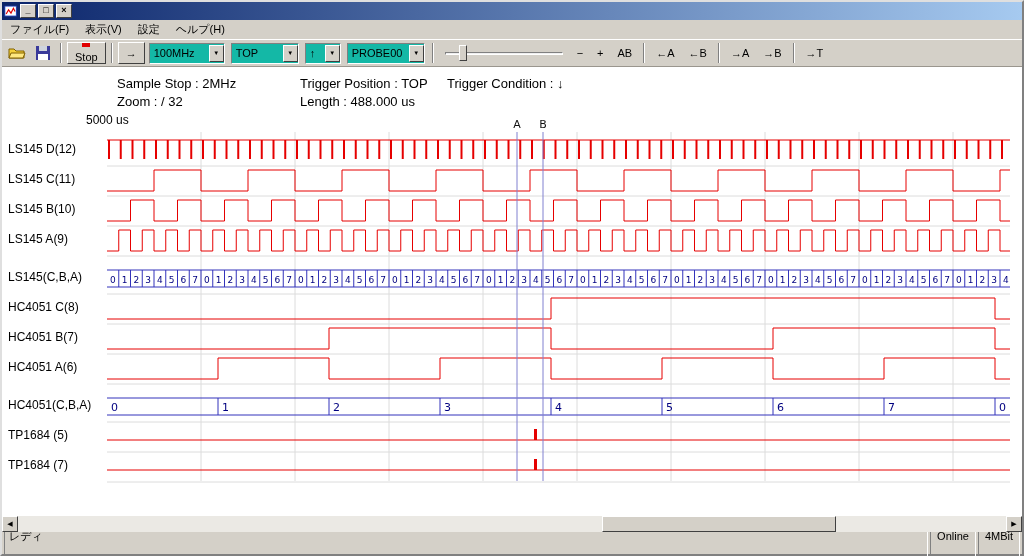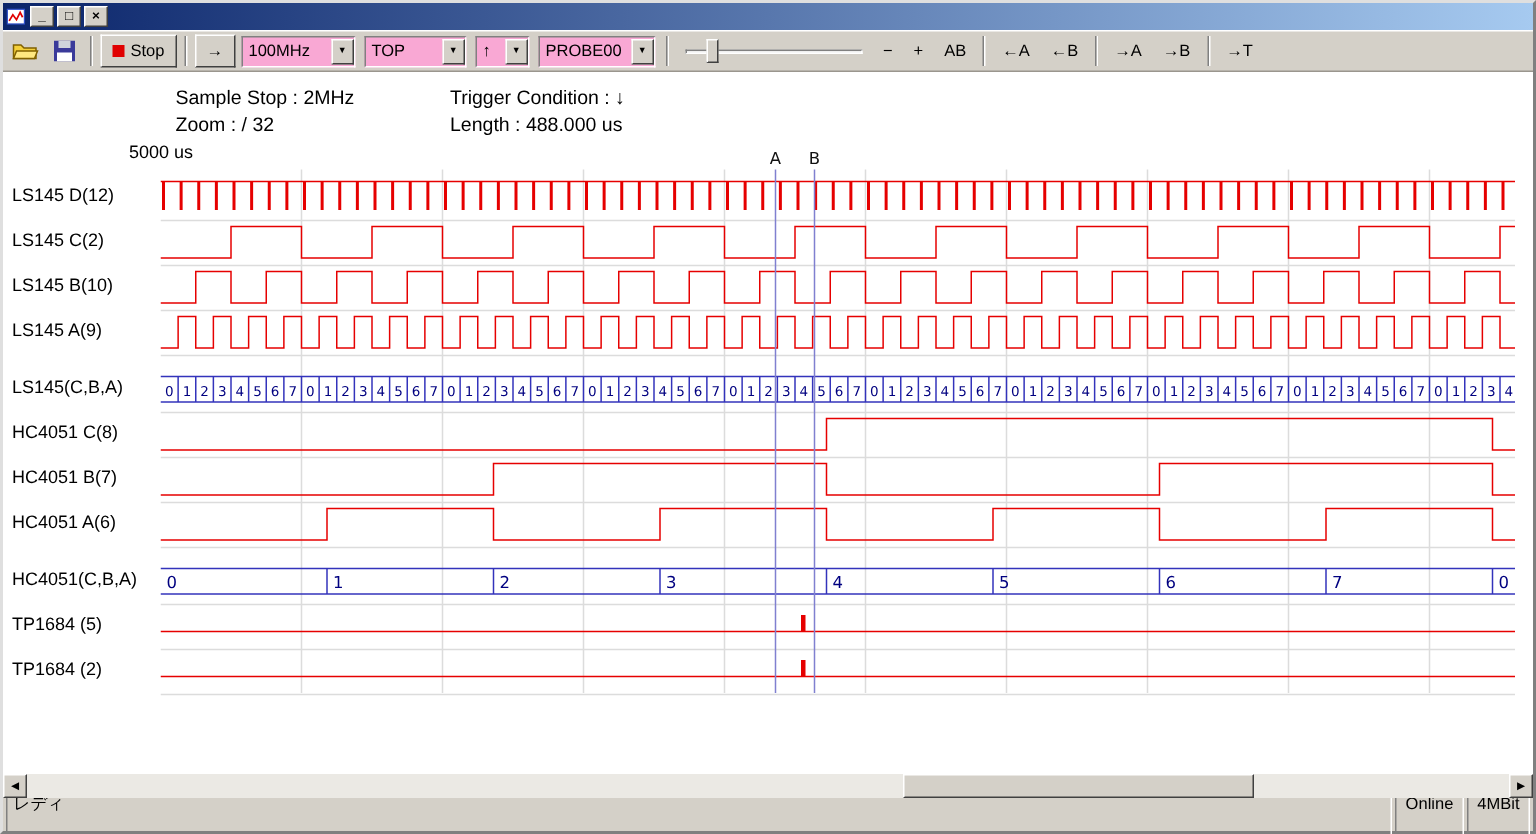--- a/index.html
+++ b/index.html
@@ -7,24 +7,24 @@
   .window{width:1024px;height:556px;background:#d4d0c8;border:2px solid;border-color:#dfdfdf #808080 #808080 #dfdfdf;display:flex;flex-direction:column;}
   .titlebar{height:18px;background:linear-gradient(to right,#0a246a,#a6caf0);display:flex;align-items:center;gap:2px;padding:0 2px;color:#fff;font-size:11px;font-weight:bold;flex:0 0 18px;}
   .app-icon{width:14px;height:13px;flex:0 0 14px;}
   .title-text{flex:1;white-space:nowrap;overflow:hidden;}
   .winbtn{width:16px;height:14px;background:#d4d0c8;border:1px solid;border-color:#fff #404040 #404040 #fff;color:#000;font-size:9px;line-height:11px;text-align:center;font-weight:bold;}
   .menubar{height:19px;background:#d4d0c8;display:flex;align-items:center;font-size:11px;flex:0 0 19px;color:#000;}
   .menu-item{padding:2px 8px;}
   .toolbar{height:28px;display:flex;align-items:center;gap:2px;padding:0 3px;background:#d4d0c8;border-top:1px solid #ffffff;border-bottom:1px solid #9a968e;flex:0 0 28px;color:#000;}
   .tool-flat{height:22px;min-width:24px;display:flex;align-items:center;justify-content:center;background:#d4d0c8;border:1px solid #d4d0c8;font-size:11px;font-family:inherit;}
   .tool-flat.txt{min-width:0;padding:0 5px;}
-  .tool-raised{height:22px;display:flex;align-items:center;justify-content:center;background:#d4d0c8;border:1px solid;border-color:#fff #404040 #404040 #fff;font-size:11px;padding:0 7px;font-family:inherit;gap:4px;color:#000;}
+  .tool-raised{height:22px;display:flex;align-items:center;justify-content:center;background:#d4d0c8;border:1px solid;border-color:#fff #404040 #404040 #fff;font-size:11px;padding:0 7px;font-family:inherit;gap:4px;color:#000;flex-direction:column;}
   .stop-square{width:8px;height:8px;background:#e00000;display:inline-block;}
   .tsep{width:2px;height:20px;border-left:1px solid #808080;border-right:1px solid #fff;margin:0 3px;}
-  .combo{height:21px;display:flex;align-items:center;border:1px solid;border-color:#808080 #fff #fff #808080;background:#f9a8d4;font-size:11px;margin:0 2px;color:#000;}
+  .combo{height:21px;display:flex;align-items:center;border:1px solid;border-color:#808080 #fff #fff #808080;background:#14b8a6;font-size:11px;margin:0 2px;color:#000;}
   .combo-text{padding:0 4px;flex:1;white-space:nowrap;overflow:hidden;}
   .dd{width:15px;height:17px;background:#d4d0c8;border:1px solid;border-color:#fff #404040 #404040 #fff;font-size:6px;display:flex;align-items:center;justify-content:center;color:#000;flex:0 0 15px;}
   .w76{width:76px}.w68{width:68px}.w34{width:36px}.w78{width:78px}
   .slider{position:relative;width:118px;height:22px;margin:0 6px;flex:0 0 118px;}
   .slider-track{position:absolute;left:0;right:0;top:10px;height:3px;border:1px solid;border-color:#808080 #fff #fff #808080;background:#efefef;}
   .slider-thumb{position:absolute;left:14px;top:3px;width:8px;height:16px;background:#d4d0c8;border:1px solid;border-color:#fff #404040 #404040 #fff;}
   .client{flex:1;position:relative;background:#fff;overflow:hidden;color:#000;}
   .info{position:absolute;top:8px;left:115px;font-size:13px;}
   .info-row{display:flex;line-height:18px;white-space:nowrap;}
   .c1{width:183px}.c2{width:147px}.c3{width:123px}
@@ -51,20 +51,26 @@
     <svg class="app-icon" viewBox="0 0 16 16">
       <rect x="0" y="1" width="15" height="13" fill="#3050c8"></rect>
       <rect x="1" y="2" width="13" height="11" fill="#ffffff"></rect>
       <path d="M2 11 L5 6 L8 10 L11 4 L13 8" stroke="#e00000" stroke-width="1.4" fill="none"></path>
     </svg>
     <span class="winbtn">_</span>
     <span class="winbtn">□</span>
     <span class="winbtn">×</span>
   </div>
 
+  <div class="menubar">
+    <span class="menu-item">ファイル(F)</span>
+    <span class="menu-item">表示(V)</span>
+    <span class="menu-item">設定</span>
+    <span class="menu-item">ヘルプ(H)</span>
+  </div>
 
   <div class="toolbar">
     <button class="tool-flat">
       <svg width="18" height="14" viewBox="0 0 18 14">
         <path d="M1 3 L6 3 L8 5 L16 5 L16 12 L1 12 Z" fill="#f5d03a" stroke="#806000"></path>
         <path d="M3 7 L17 7 L15 12 L1 12 Z" fill="#ffe880" stroke="#806000"></path>
       </svg>
     </button>
     <button class="tool-flat">
       <svg width="14" height="14" viewBox="0 0 14 14">
@@ -111,20 +117,21 @@
     <button class="tool-flat txt">→A</button>
     <button class="tool-flat txt">→B</button>
     <div class="tsep"></div>
     <button class="tool-flat txt">→T</button>
   </div>
 
   <div class="client">
     <div class="info">
       <div class="info-row">
         <span class="c1">Sample Stop : 2MHz</span>
+        <span class="c2">Trigger Position : TOP</span>
         <span class="c3">Trigger Condition : ↓</span>
       </div>
       <div class="info-row">
         <span class="c1">Zoom : /  32</span>
         <span class="c2">Length : 488.000 us</span>
       </div>
     </div>
     <div class="timediv">5000 us</div>
 
     <div class="wave-area" id="wave-area">
@@ -410,30 +417,30 @@
           <line x1="0" y1="321" x2="903" y2="321" stroke="#e60000"></line>
           <rect x="427" y="310" width="3" height="11" fill="#e60000"></rect>
           <line x1="0" y1="351" x2="903" y2="351" stroke="#e60000"></line>
           <rect x="427" y="340" width="3" height="11" fill="#e60000"></rect>
           <line x1="410" y1="13" x2="410" y2="362" stroke="#8080d0" stroke-width="1"></line>
           <text x="410" y="9" text-anchor="middle" font-size="11" fill="#111111">A</text>
           <line x1="436" y1="13" x2="436" y2="362" stroke="#8080d0" stroke-width="1"></line>
           <text x="436" y="9" text-anchor="middle" font-size="11" fill="#111111">B</text>
         </svg>
     <div class="ch-label" style="top: 23px;">LS145 D(12)</div>
-        <div class="ch-label" style="top: 53px;">LS145 C(2)</div>
+        <div class="ch-label" style="top: 53px;">LS145 C(11)</div>
         <div class="ch-label" style="top: 83px;">LS145 B(10)</div>
         <div class="ch-label" style="top: 113px;">LS145 A(9)</div>
         <div class="ch-label" style="top: 151px; text-align: center;">LS145(C,B,A)</div>
         <div class="ch-label" style="top: 181px;">HC4051 C(8)</div>
         <div class="ch-label" style="top: 211px;">HC4051 B(7)</div>
         <div class="ch-label" style="top: 241px;">HC4051 A(6)</div>
         <div class="ch-label" style="top: 279px;">HC4051(C,B,A)</div>
         <div class="ch-label" style="top: 309px;">TP1684 (5)</div>
-        <div class="ch-label" style="top: 339px;">TP1684 (2)</div>
+        <div class="ch-label" style="top: 339px;">TP1684 (7)</div>
       </div>
 
     <div class="hscroll">
       <div class="scroll-btn sb-left">
         <span class="arrow-glyph">◀</span>
       </div>
       <div class="scroll-thumb"></div>
       <div class="scroll-btn sb-right">
         <span class="arrow-glyph">▶</span>
       </div>

